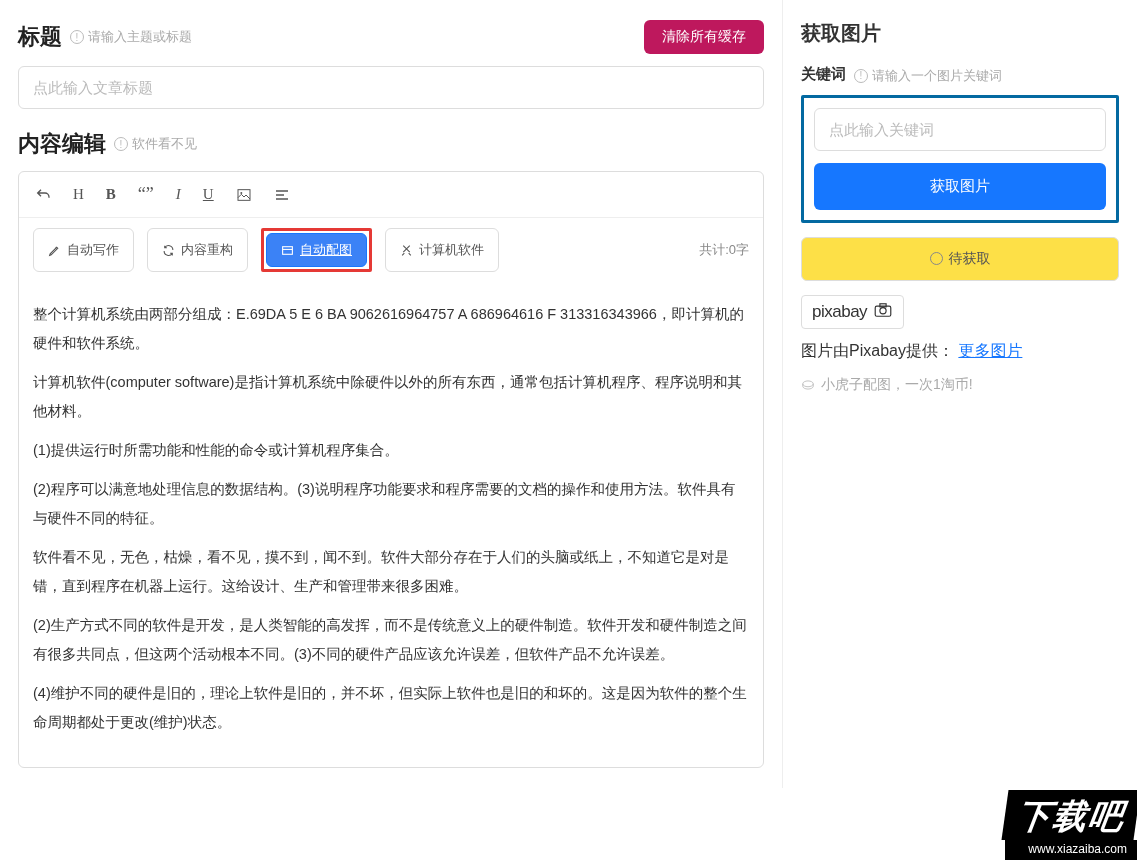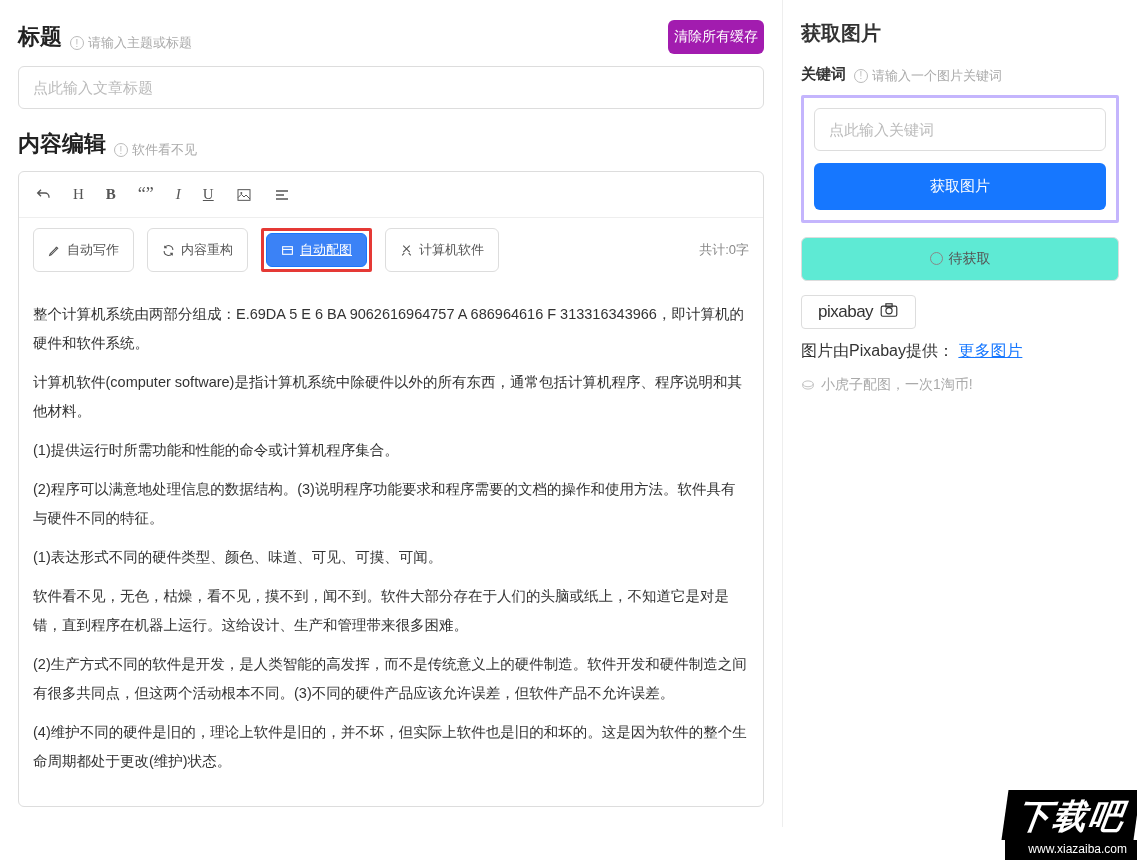--- a/index.html
+++ b/index.html
@@ -2,26 +2,26 @@
 <html><head>
 <meta charset="utf-8">
 <style>
 * { box-sizing: border-box; margin: 0; padding: 0; }
 body { font-family: "Microsoft YaHei", "PingFang SC", sans-serif; background: #fff; color: #333; font-size: 14px; }
 .container { display: flex; width: 1137px; }
 .main { flex: 1; padding: 20px 18px; min-width: 0; }
 .sidebar { width: 355px; padding: 20px 18px; border-left: 1px solid #eee; }
 
 .section-header { display: flex; align-items: center; justify-content: space-between; margin-bottom: 12px; }
-.section-title-wrap { display: flex; align-items: flex-end; gap: 8px; }
+.section-title-wrap { display: flex; align-items: center; gap: 8px; }
 .section-title { font-size: 22px; font-weight: 600; color: #222; }
 .section-hint { font-size: 13px; color: #aaa; display: flex; align-items: center; gap: 4px; }
 .hint-icon { width: 14px; height: 14px; border: 1px solid #bbb; border-radius: 50%; display: inline-flex; align-items: center; justify-content: center; font-size: 10px; color: #bbb; }
 
-.btn-primary { background: #a21caf; color: #fff; border: none; padding: 8px 6px; border-radius: 6px; font-size: 14px; cursor: pointer; }
+.btn-primary { background: #be185d; color: #fff; border: none; padding: 8px 18px; border-radius: 6px; font-size: 14px; cursor: pointer; }
 .btn-primary-lg { background: #1677ff; color: #fff; border: none; padding: 14px; border-radius: 6px; font-size: 15px; cursor: pointer; width: 100%; }
 
 .title-input { width: 100%; padding: 12px 14px; border: 1px solid #ddd; border-radius: 6px; font-size: 15px; color: #333; margin-bottom: 20px; }
 .title-input::placeholder { color: #bbb; }
 
 .editor-box { border: 1px solid #ddd; border-radius: 6px; }
 .toolbar { display: flex; align-items: center; gap: 18px; padding: 10px 14px; border-bottom: 1px solid #eee; }
 .tb-btn { background: none; border: none; cursor: pointer; color: #555; font-size: 15px; padding: 2px; display: flex; align-items: center; }
 .tb-btn svg { width: 16px; height: 16px; }
 
@@ -35,28 +35,28 @@
 .highlight-box { border: 3px solid #e53935; padding: 2px; display: inline-block; border-radius: 2px; }
 
 .content-area { padding: 8px 14px 20px; line-height: 2; font-size: 14.5px; color: #333; }
 .content-area p { margin: 10px 0; }
 
 .sb-title { font-size: 20px; font-weight: 600; margin-bottom: 18px; }
 .sb-label-row { display: flex; align-items: baseline; gap: 8px; margin-bottom: 10px; }
 .sb-label { font-size: 15px; font-weight: 600; }
 .sb-hint { font-size: 13px; color: #aaa; display: flex; align-items: center; gap: 4px; }
 
-.sb-highlight { border: 3px solid #c4b5fd; padding: 10px; border-radius: 2px; margin-bottom: 14px; }
+.sb-highlight { border: 3px solid #0369a1; padding: 10px; border-radius: 2px; margin-bottom: 14px; }
 .sb-input { width: 100%; padding: 12px 14px; border: 1px solid #ddd; border-radius: 6px; font-size: 15px; margin-bottom: 12px; }
 .sb-input::placeholder { color: #bbb; }
 
-.pending-btn { width: 100%; padding: 12px; border: 1px solid #ddd; background: #5eead4; border-radius: 6px; font-size: 14px; color: #555; cursor: pointer; display: flex; align-items: center; justify-content: center; gap: 6px; margin-bottom: 14px; }
+.pending-btn { width: 100%; padding: 12px; border: 1px solid #ddd; background: #fde047; border-radius: 6px; font-size: 14px; color: #555; cursor: pointer; display: flex; align-items: center; justify-content: center; gap: 6px; margin-bottom: 14px; }
 .circle-icon { width: 13px; height: 13px; border: 1.5px solid #888; border-radius: 50%; display: inline-block; }
 
-.pixabay-badge { display: inline-block; padding: 6px 16px; border: 1px solid #ddd; border-radius: 4px; margin-bottom: 12px; }
+.pixabay-badge { display: inline-block; padding: 6px 10px; border: 1px solid #ddd; border-radius: 4px; margin-bottom: 12px; }
 .pixabay-logo { font-family: sans-serif; font-size: 17px; color: #333; font-weight: 500; letter-spacing: -0.5px; }
 .cam-icon { display: inline-block; margin-left: 2px; }
 
 .credit-line { font-size: 16px; color: #333; margin-bottom: 14px; }
 .credit-line a { color: #1677ff; text-decoration: underline; }
 
 .coin-line { font-size: 14px; color: #aaa; display: flex; align-items: center; gap: 6px; }
 .coin-icon { width: 14px; height: 14px; }
 
 .watermark { position: fixed; right: 0; bottom: 0; pointer-events: none; }
@@ -149,21 +149,20 @@
           </button>
         </div>
         <span class="count-text">共计:0字</span>
       </div>
 
       <div class="content-area">
         <p>整个计算机系统由两部分组成：E.69DA 5 E 6 BA 9062616964757 A 686964616 F 313316343966，即计算机的硬件和软件系统。</p>
         <p>计算机软件(computer software)是指计算机系统中除硬件以外的所有东西，通常包括计算机程序、程序说明和其他材料。</p>
         <p>(1)提供运行时所需功能和性能的命令或计算机程序集合。</p>
         <p>(2)程序可以满意地处理信息的数据结构。(3)说明程序功能要求和程序需要的文档的操作和使用方法。软件具有与硬件不同的特征。</p>
-        <p>(1)表达形式不同的硬件类型、颜色、味道、可见、可摸、可闻。</p>
         <p>软件看不见，无色，枯燥，看不见，摸不到，闻不到。软件大部分存在于人们的头脑或纸上，不知道它是对是错，直到程序在机器上运行。这给设计、生产和管理带来很多困难。</p>
         <p>(2)生产方式不同的软件是开发，是人类智能的高发挥，而不是传统意义上的硬件制造。软件开发和硬件制造之间有很多共同点，但这两个活动根本不同。(3)不同的硬件产品应该允许误差，但软件产品不允许误差。</p>
         <p>(4)维护不同的硬件是旧的，理论上软件是旧的，并不坏，但实际上软件也是旧的和坏的。这是因为软件的整个生命周期都处于更改(维护)状态。</p>
       </div>
     </div>
   </div>
 
   <div class="sidebar">
     <div class="sb-title">获取图片</div>
 

